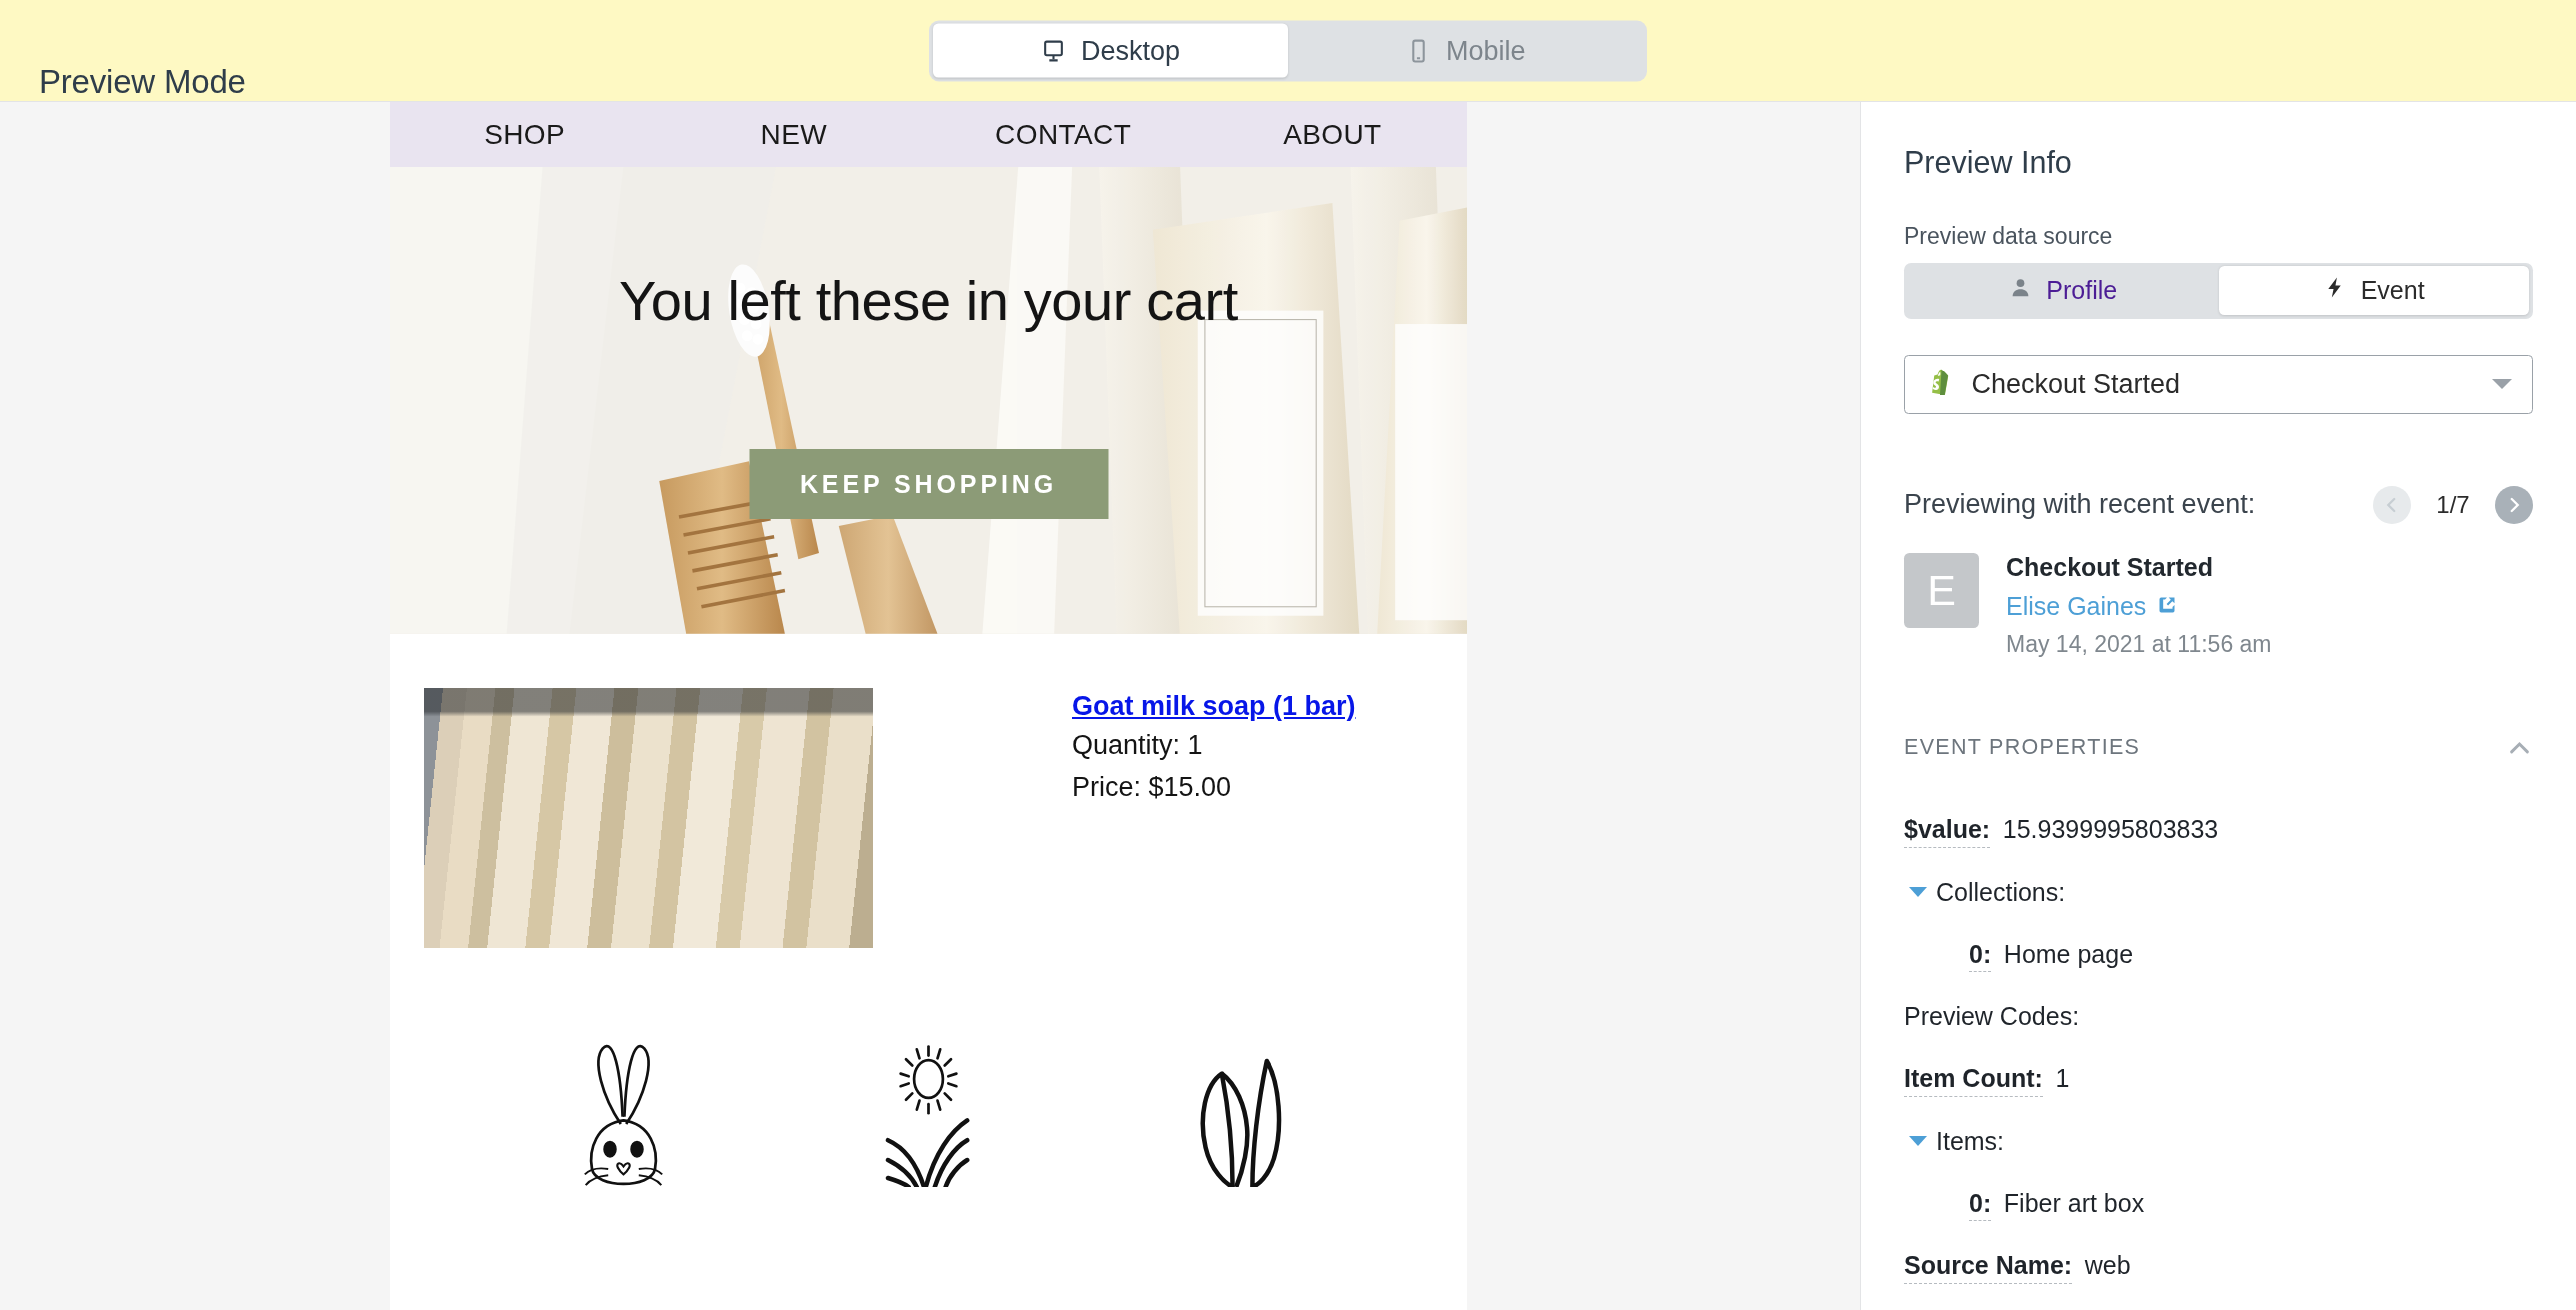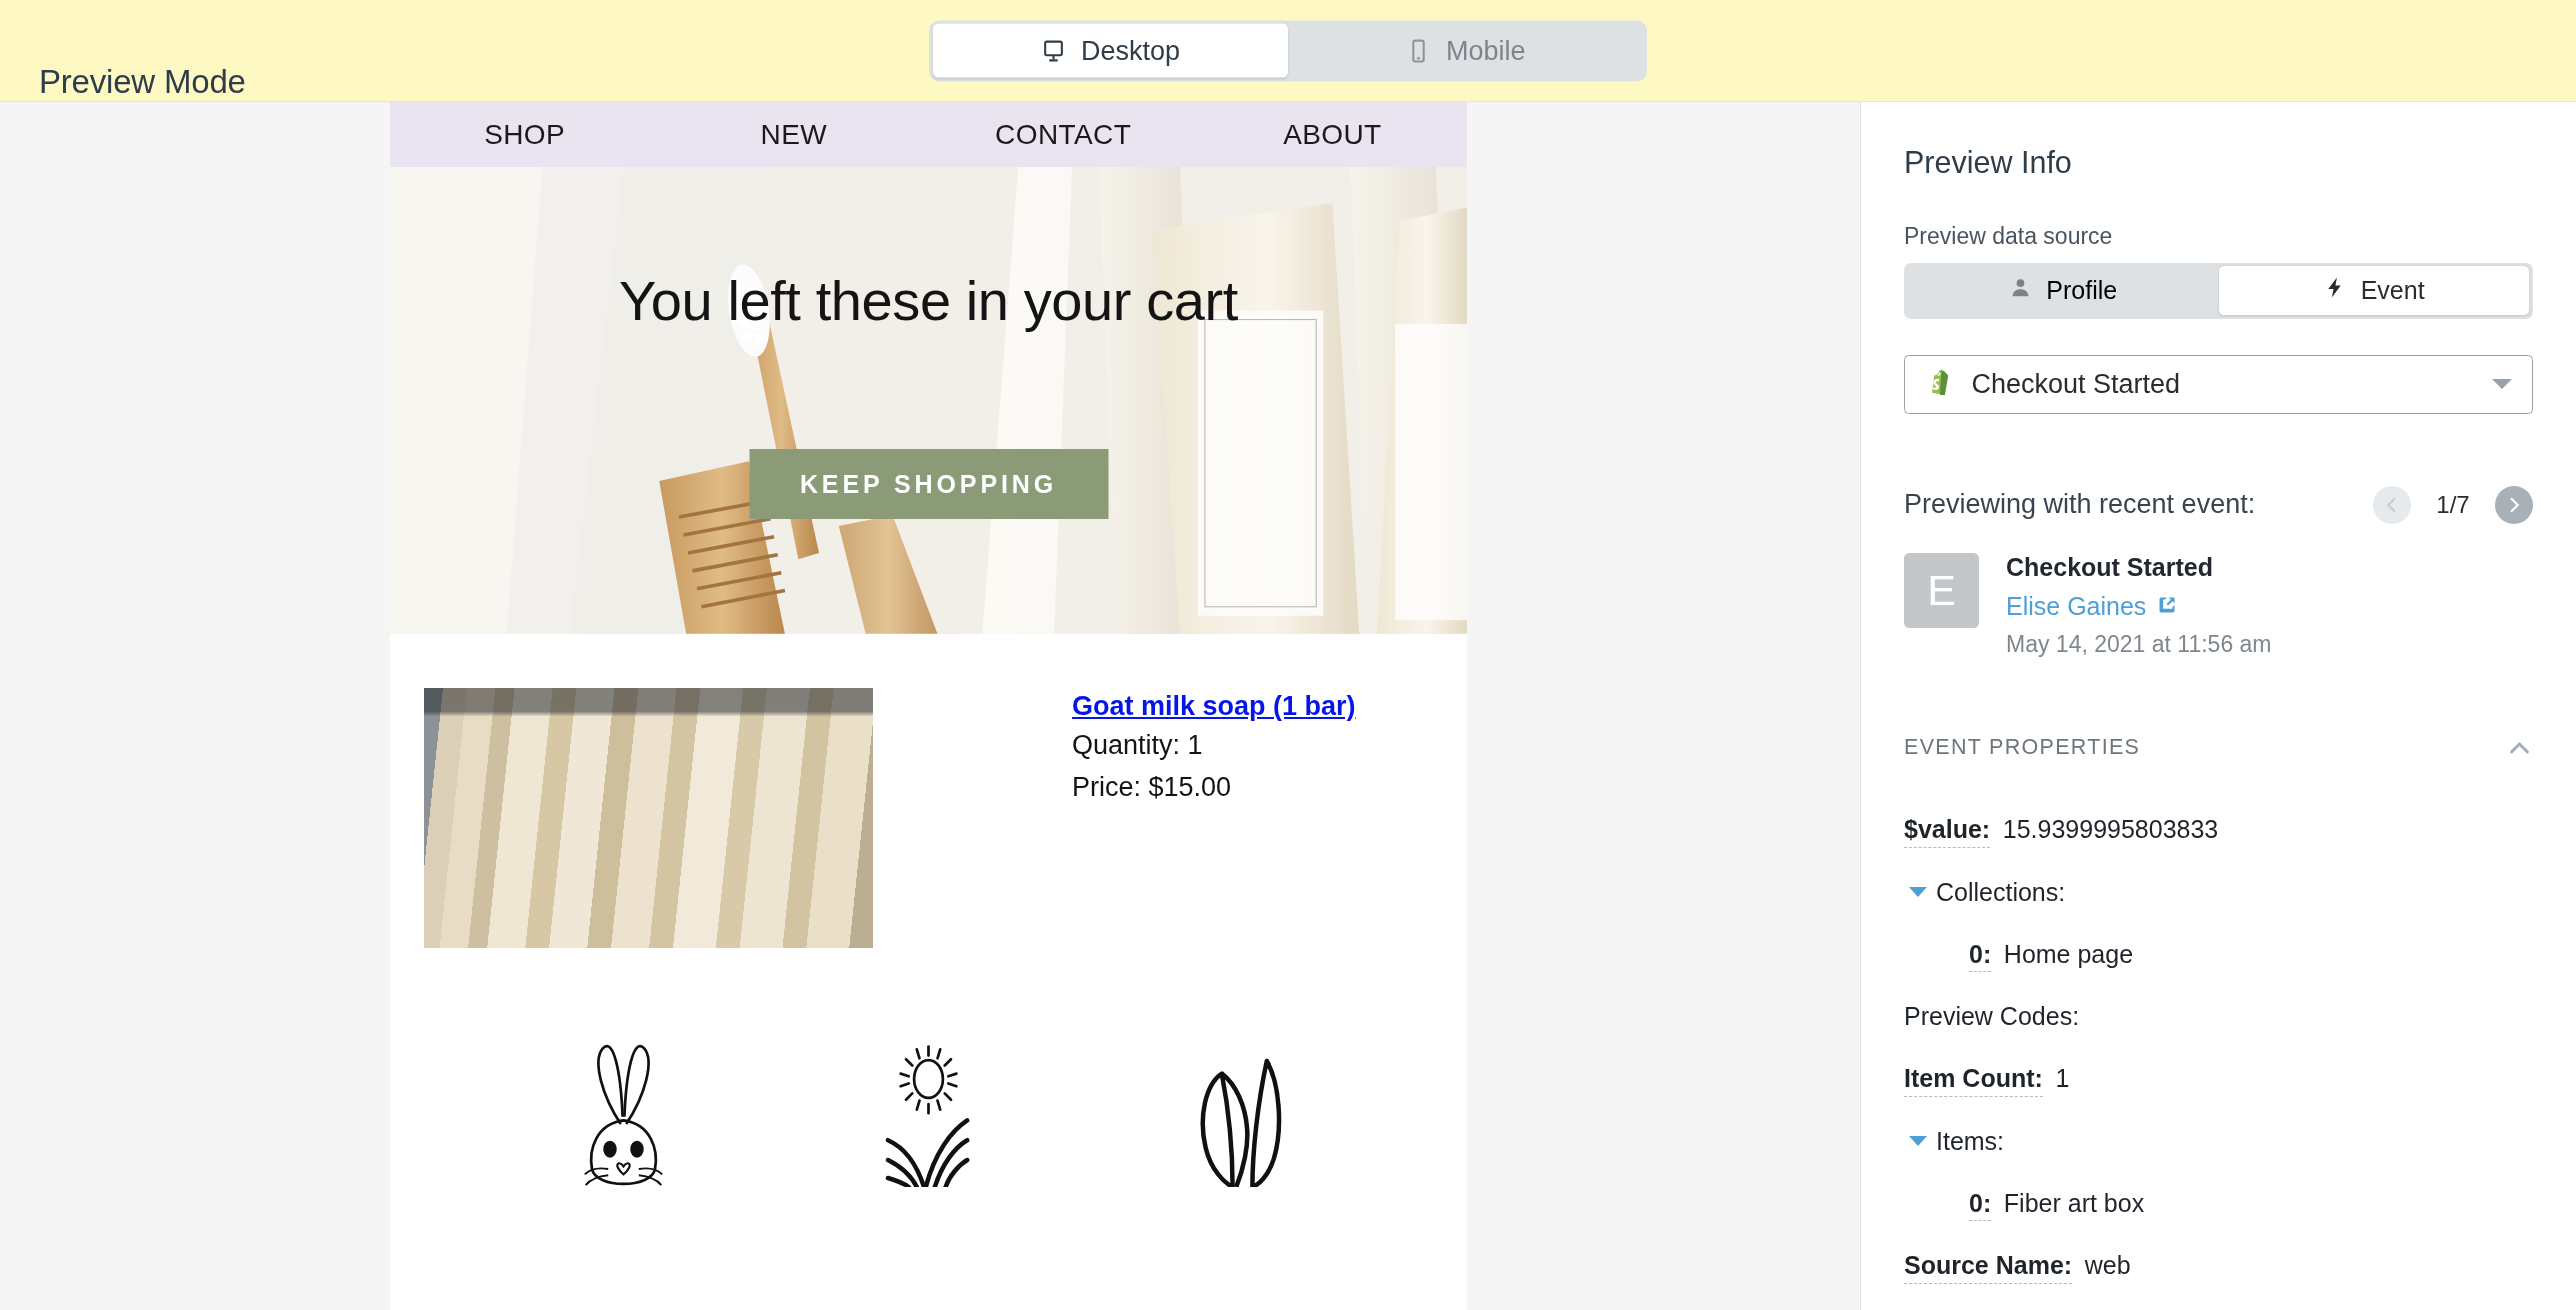--- a/index.html
+++ b/index.html
@@ -198,21 +198,21 @@
     background: #dee1e4;
     border-radius: 7.2px;
     padding: 3.6px;
     height: 56px;
     margin-top: 12.6px;
   }
   .src-btn {
     flex: 1;
     display: flex; align-items: center; justify-content: center;
     gap: 14.4px;
-    font-size: 25px; color: #000000;
+    font-size: 25px; color: #4c1d95;
     border-radius: 5.4px; cursor: pointer; user-select: none;
   }
   .src-btn.active {
     background: #ffffff; color: #2b2b2b;
     box-shadow: 0 0.9px 2.7px rgba(0,0,0,0.13);
   }
   .event-select {
     margin-top: 36px;
     height: 59px;
     border: 0.9px solid #9aa1a8;

